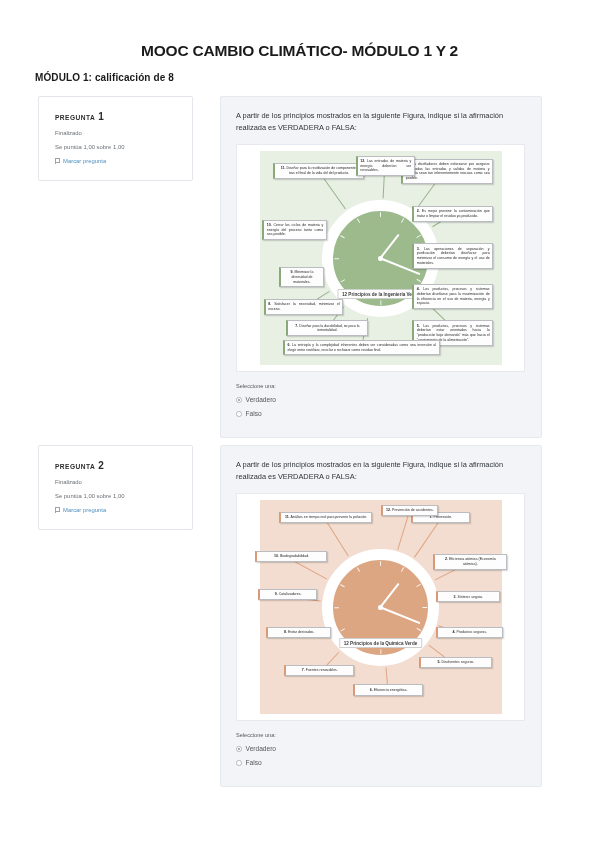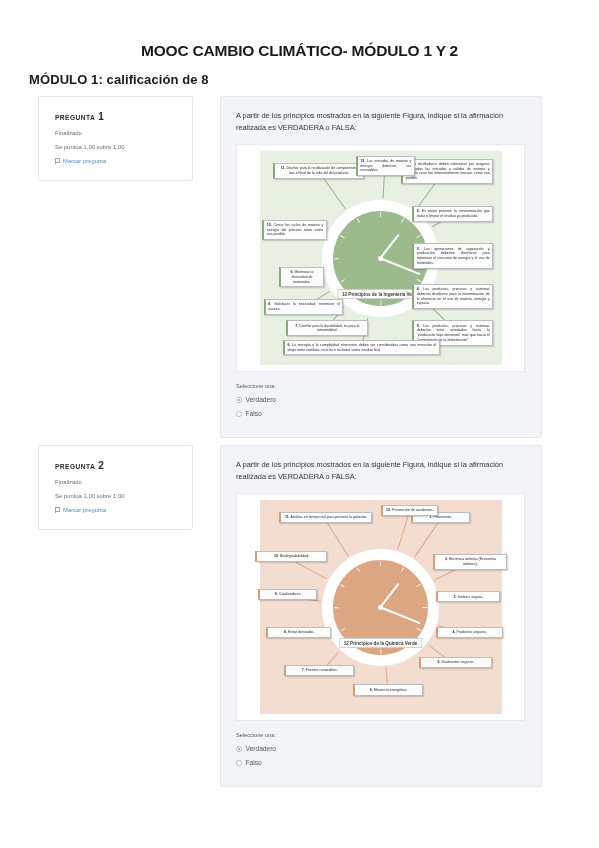--- a/index.html
+++ b/index.html
@@ -14,22 +14,22 @@
   }
   .page { width:520px; height:848px; position:relative;margin-top:8px; }
 
   .doc-title {
     position:absolute; left:0; top:34px; width:599px;
     text-align:center;
     font-size:15.5px; font-weight:bold; letter-spacing:-0.2px;
     color:#1a1a1a;
   }
   .module-heading {
-    position:absolute; left:29px; top:64px;
-    font-size:13px; font-weight:bold; color:#1a1a1a;
+    position:absolute; left:35px; top:64px;
+    font-size:10px; font-weight:bold; color:#1a1a1a;
     letter-spacing:0.1px;
   }
 
   
   .qblock { position:absolute; left:38px; }
   .qinfo {
     position:absolute; left:0; top:0;
     width:155px;
     background:#ffffff;
     border:1px solid #e3e6ea;

